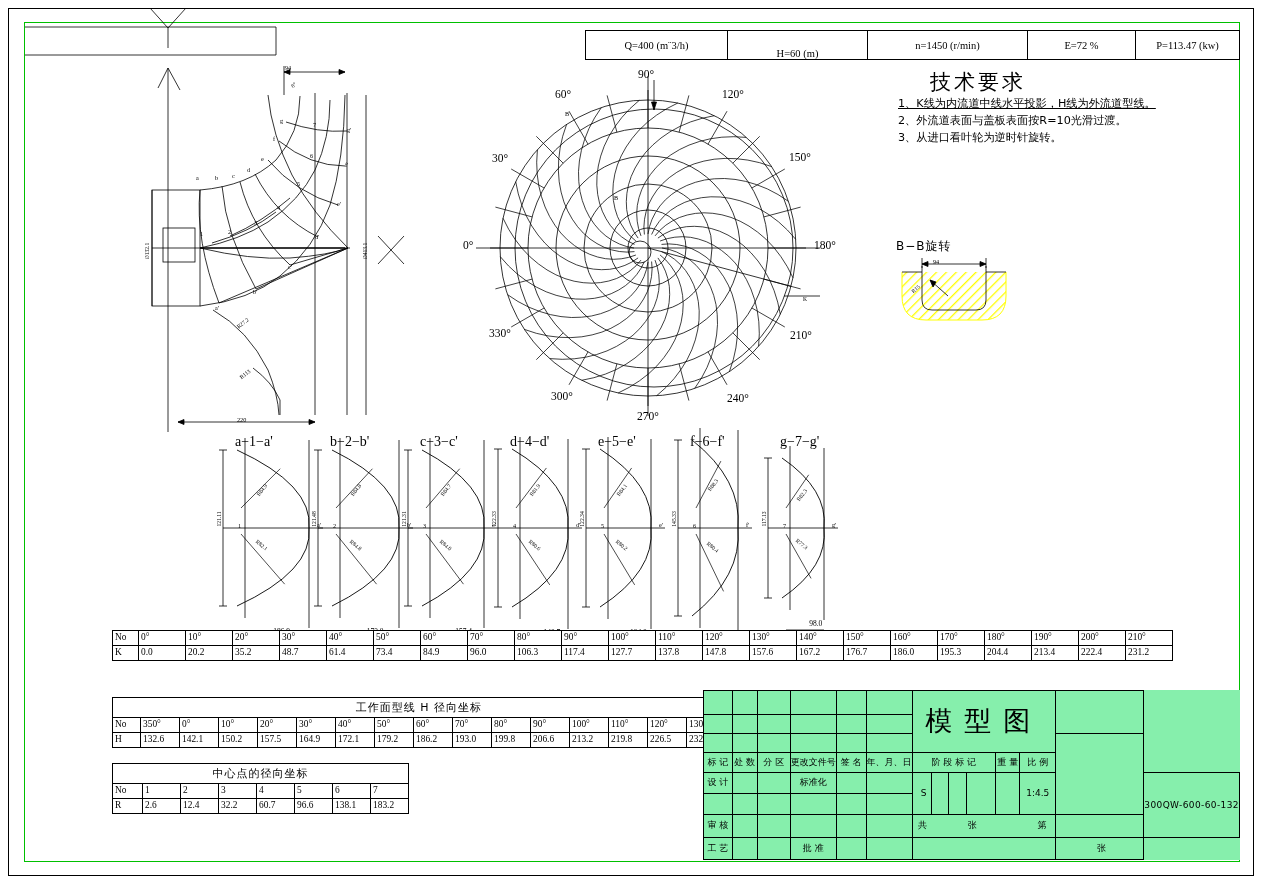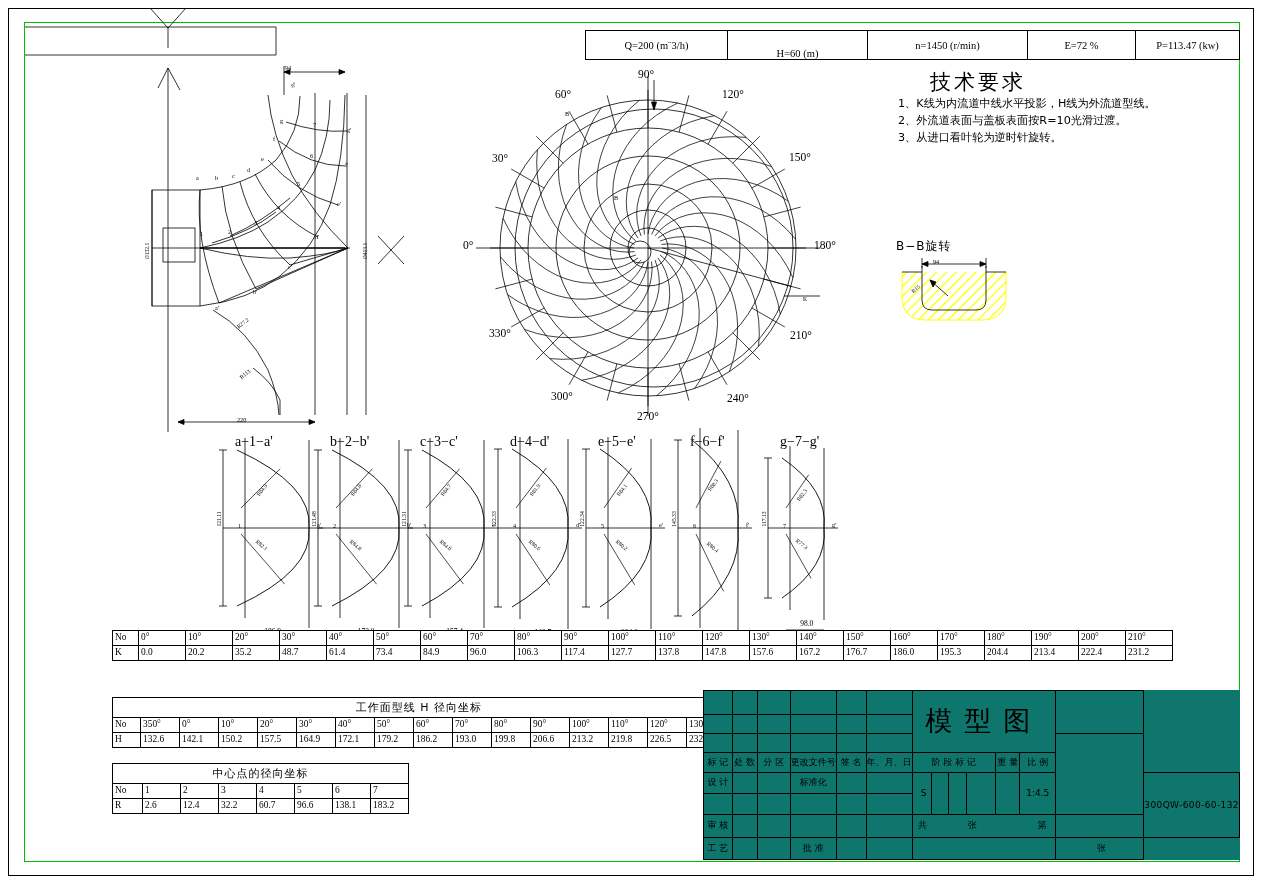--- a/index.html
+++ b/index.html
@@ -97,21 +97,21 @@
     font-size: 11px;
     padding: 2px 0 2px 0;
     text-align: center;
     font-family: "DejaVu Sans", sans-serif;
     letter-spacing: 1px;
     background: #fff;
   }
   .tb-grid {
     position: absolute;
     border-collapse: collapse;
-    background: #0f766e;
+    background: #86efac;
   }
   .tb-grid td {
     border: 1px solid #000;
     padding: 0;
     text-align: center;
     vertical-align: middle;
     font-size: 9px;
     font-family: "DejaVu Sans", sans-serif;
     box-sizing: border-box;
     white-space: nowrap;
@@ -122,21 +122,21 @@
     letter-spacing: 12px;
     text-indent: 12px;
   }
   .sp { letter-spacing: 3px; }
   .tb-left { text-align: left; padding-left: 4px !important; }
   .tb-code { font-size: 11px; font-family: "Liberation Serif", serif; letter-spacing: 0.4px; }
   .scale-val { font-size: 11px; font-family: "Liberation Serif", serif; }
 
   
   .sec-label { font-size: 14px; }
-  .dim-val { font-size: 7.5px; }
+  .dim-val { font-size: 7.5px; margin-left: 9px; }
   .tiny { font-size: 6.2px; }
   .tiny2 { font-size: 5.6px; }
   .rot { transform-origin: center center; }
 
   
   .ang { font-size: 11.5px; }
   .bb-title { font-size: 12px; font-family: "DejaVu Sans", sans-serif; letter-spacing: 1px; }
 
   
   .overflow-cell {
@@ -152,38 +152,38 @@
 </head>
 <body>
 
 <div id="sheet">
 
   <div class="outer-frame"></div>
   <div class="inner-frame"></div>
 
   <div class="param-strip" id="param-strip" style="left:585px; width:655px;">
     <div class="param-cell" style="width:142px;">
-        <span>Q=200 (m¨3/h)</span>
+        <span>Q=400 (m¨3/h)</span>
       </div>
     <div class="param-cell" style="width:140px;align-items:flex-end;">
         <span>H=60 (m)</span>
       </div>
     <div class="param-cell" style="width:160px;">
         <span>n=1450 (r/min)</span>
       </div>
     <div class="param-cell" style="width:108px;">
         <span>E=72 %</span>
       </div>
     <div class="param-cell" style="width:105px;">
         <span>P=113.47 (kw)</span>
       </div>
   </div>
 
   <div class="txt tech-title" style="left:930px; top:68px;">技术要求</div>
-  <div class="txt tech-line" style="left:898px; top:96px;">1、K线为内流道中线水平投影，H线为外流道型线。</div>
+  <div class="txt tech-line" style="left:898px; top:96px;text-decoration:underline;">1、K线为内流道中线水平投影，H线为外流道型线。</div>
   <div class="txt tech-line" style="left:898px; top:113px;">2、外流道表面与盖板表面按R=10光滑过渡。</div>
   <div class="txt tech-line" style="left:898px; top:130px;">3、从进口看叶轮为逆时针旋转。</div>
 
   <div class="txt bb-title" style="left:896px; top:238px;">B−B旋转</div>
   <div class="txt tiny" style="left:933px; top:258px;">94</div>
   <div class="txt tiny2 rot" style="left:911px; top:286px; transform:rotate(-42deg);">R15</div>
 
   <div class="txt tiny" style="left:285px; top:64px;">94</div>
   <div class="txt tiny" style="left:237px; top:416px;">220</div>
   <div class="txt tiny2 rot" style="left:139px; top:248px; transform:rotate(-90deg);">Ø132.1</div>

